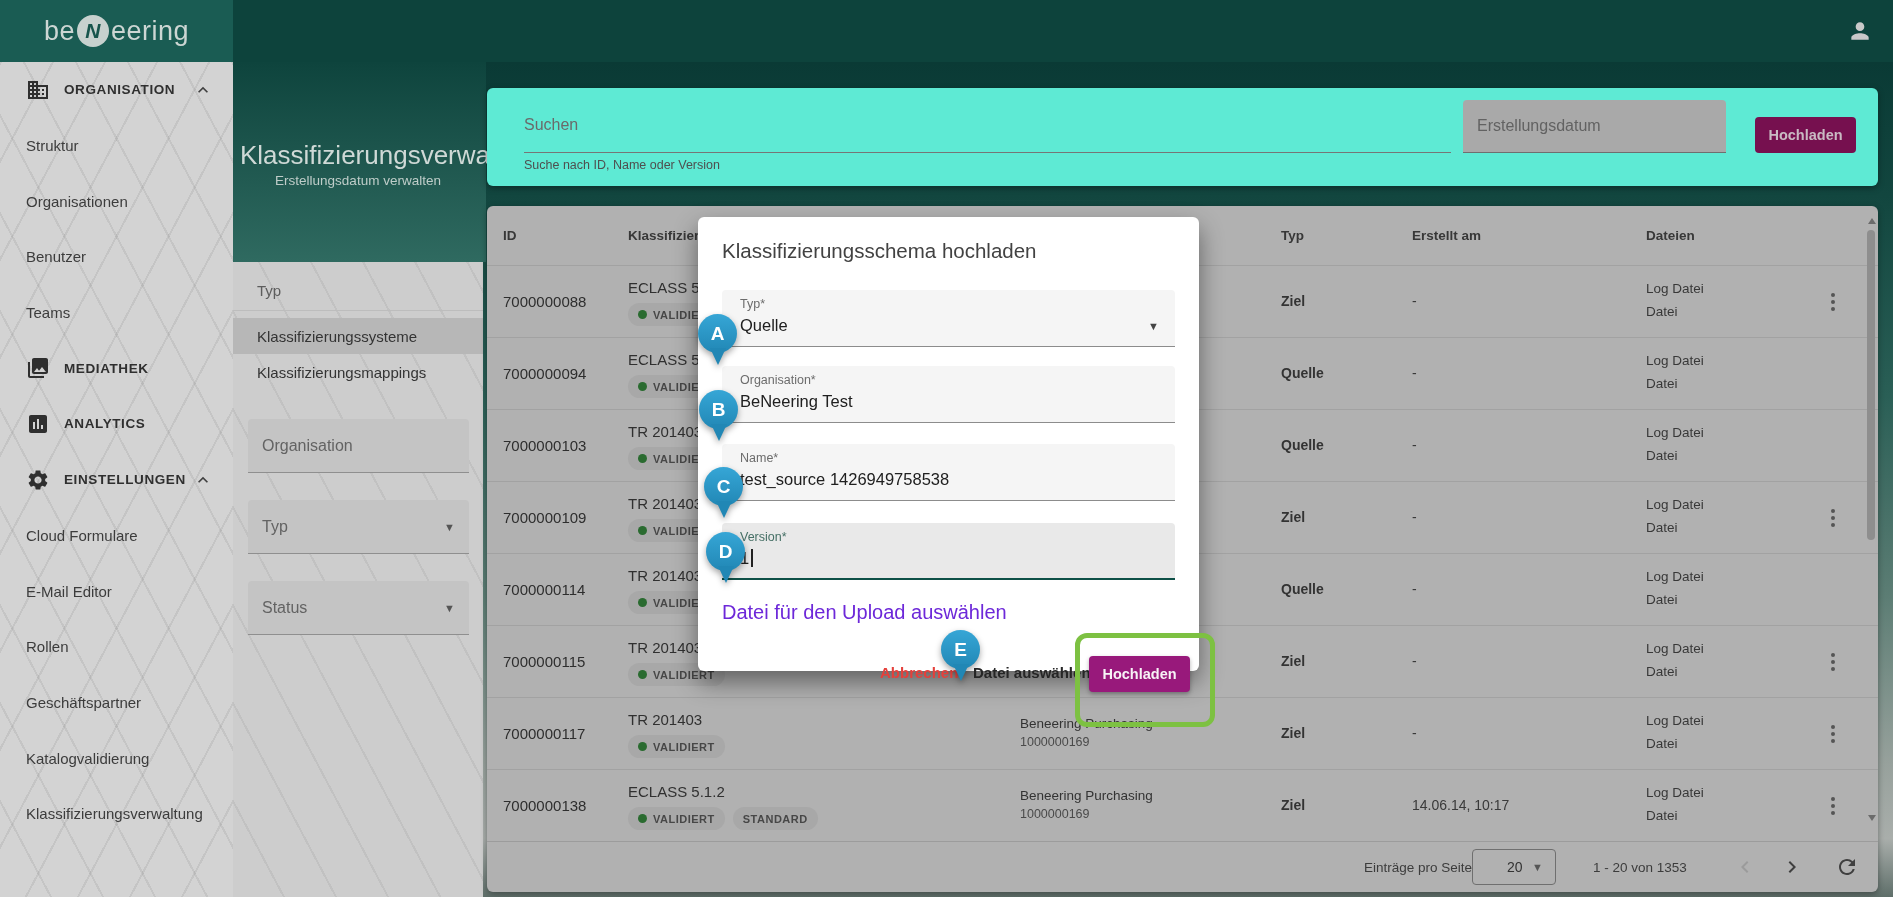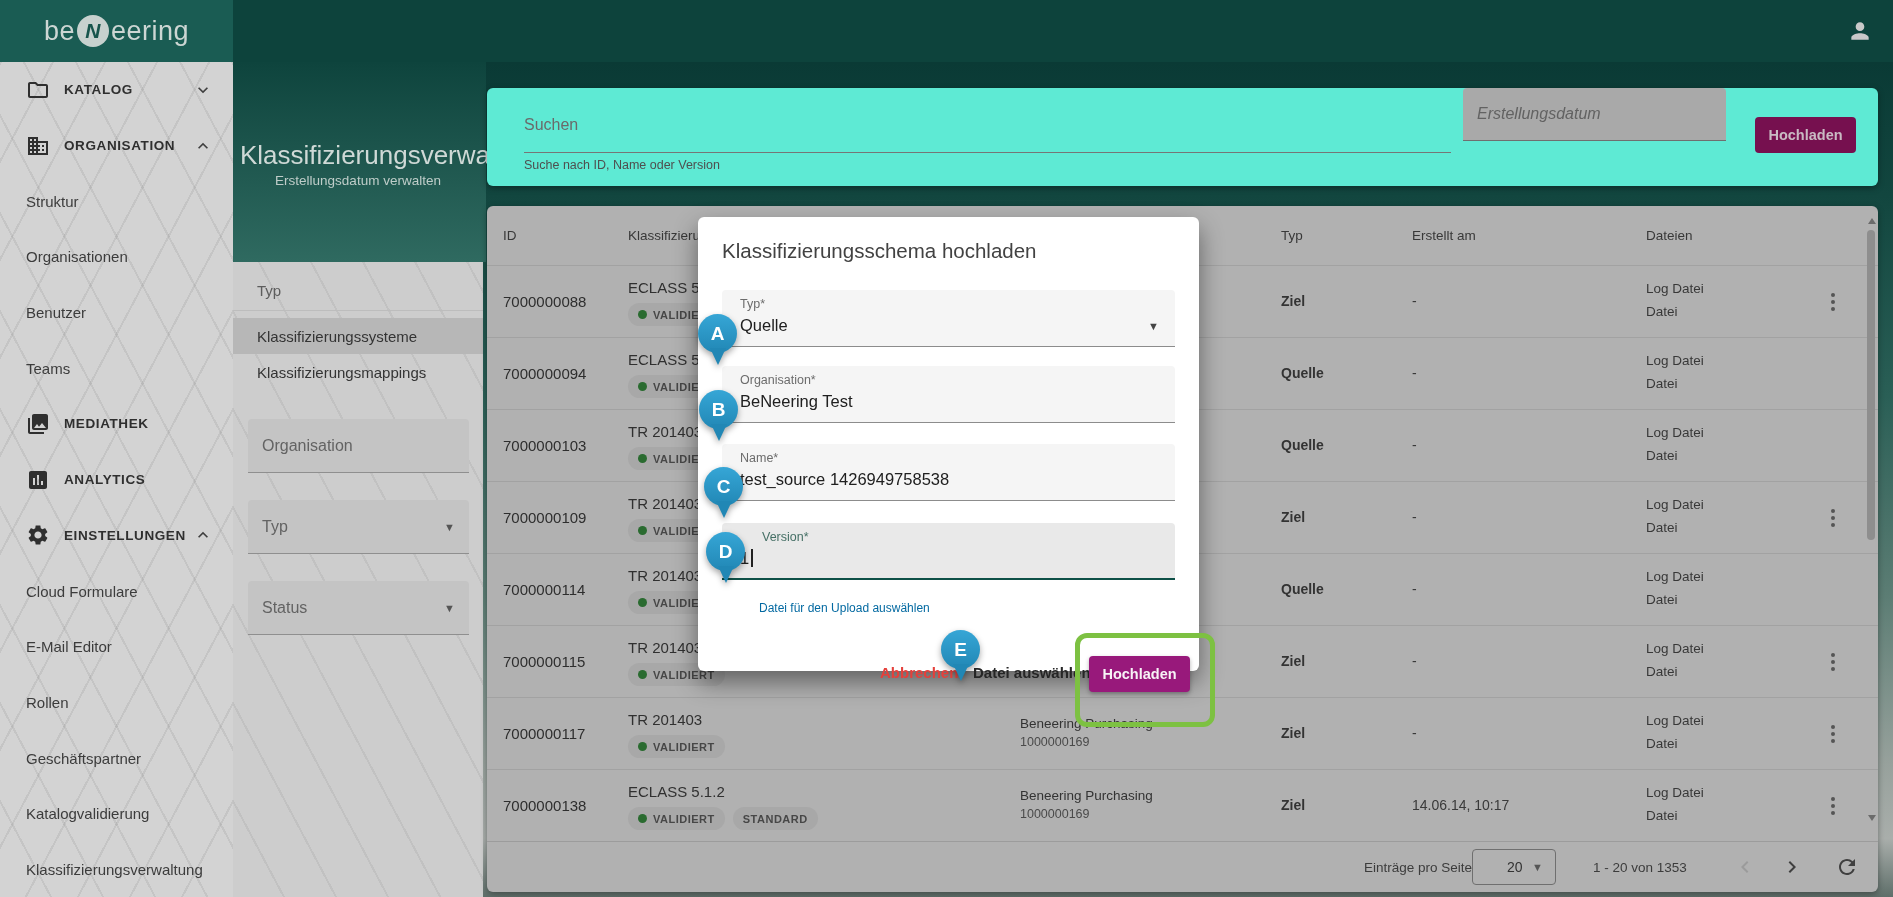--- a/index.html
+++ b/index.html
@@ -54,30 +54,30 @@
           padding-left:14px;font-size:16px;color:#636363;cursor:text;}
   .fp-caret{position:absolute;right:14px;color:#555;font-size:11px;}
 
   
   .card{position:absolute;background:#5eead4;border-radius:6px;z-index:5;
         box-shadow:0 2px 6px rgba(0,0,0,.35);}
   .search-card{left:487px;top:88px;width:1391px;height:98px;}
   .search-ph{position:absolute;left:37px;top:28px;font-size:16px;color:#6a6a6a;}
   .search-line{position:absolute;left:37px;top:64px;width:927px;height:1px;background:#767676;}
   .search-hint{position:absolute;left:37px;top:70px;font-size:12.5px;color:#4f4f4f;}
-  .date-box{position:absolute;left:976px;top:0;width:263px;height:53px;background:#a9a9a9;
+  .date-box{position:absolute;left:976px;top:12px;width:263px;height:53px;background:#a9a9a9;
             border-radius:4px 4px 0 0;border-bottom:1px solid #6f6f6f;display:flex;align-items:center;
-            padding-left:14px;font-size:16px;color:#626262;cursor:text;font-style:italic;}
+            padding-left:14px;font-size:16px;color:#626262;cursor:text;}
   .upload-top{position:absolute;left:1268px;top:29px;width:101px;height:36px;background:#76104f;
               border:none;border-radius:4px;color:#c9bac3;font-size:14.5px;font-weight:bold;
               font-family:inherit;cursor:pointer;}
 
   .table-card{left:487px;top:206px;width:1391px;height:686px;background:#b1b1b1;}
   .th{position:absolute;top:0;height:59px;display:flex;align-items:center;
-      font-size:13.5px;font-weight:normal;color:#383838;}
+      font-size:13.5px;font-weight:bold;color:#383838;}
   .rows{position:absolute;left:0;top:59px;width:1391px;}
   .trow{position:relative;height:72px;border-top:1px solid #a2a2a2;}
   .cell{position:absolute;font-size:15px;color:#2e2e2e;}
   .c-id{left:16px;top:27px;}
   .c-name{left:141px;top:13px;font-size:15px;color:#303030;}
   .c-chips{position:absolute;left:141px;top:37px;display:flex;gap:8px;}
   .chip{display:inline-flex;align-items:center;height:23px;border-radius:12px;background:#a8a8a8;
         padding:0 10px;font-size:11px;font-weight:bold;letter-spacing:.5px;color:#474747;}
   .chip .dot{width:9px;height:9px;border-radius:50%;background:#2a6b30;margin-right:6px;}
   .c-org1{left:533px;top:18px;font-size:13.5px;color:#333;}
@@ -110,24 +110,24 @@
 
   
   .modal{position:absolute;left:698px;top:217px;width:501px;height:454px;background:#ffffff;
          border-radius:6px;z-index:20;box-shadow:0 11px 25px rgba(0,0,0,.45);}
   .m-title{position:absolute;left:24px;top:22px;font-size:20.5px;font-weight:500;color:#424242;}
   .m-field{position:absolute;left:24px;width:453px;height:57px;background:#f5f5f5;
            border-radius:4px 4px 0 0;border-bottom:1px solid #8c8c8c;cursor:text;}
   .m-field .lbl{position:absolute;left:18px;top:7px;font-size:12.5px;color:#6c6c6c;}
   .m-field .val{position:absolute;left:18px;top:26px;font-size:16.5px;color:#202020;}
   .m-field.focused{background:#e9e9e9;border-bottom:2px solid #0e5047;}
-  .m-field.focused .lbl{color:#467066;margin-left:22px;}
+  .m-field.focused .lbl{color:#467066;}
   .m-caret{position:absolute;right:16px;top:30px;color:#444;font-size:11px;}
   .cursor-bar{display:inline-block;width:1.5px;height:18px;background:#222;vertical-align:text-bottom;margin-left:2px;}
-  .m-hint{position:absolute;left:24px;top:384px;font-size:12px;color:#0369a1;margin-left:37px;}
+  .m-hint{position:absolute;left:24px;top:384px;font-size:20px;color:#6d28d9;}
   .m-cancel{position:absolute;left:176px;top:446px;background:none;border:none;font-family:inherit;
             font-size:15px;font-weight:bold;color:#e5403b;cursor:pointer;}
   .m-choose{position:absolute;left:269px;top:446px;background:none;border:none;font-family:inherit;
             font-size:15px;font-weight:bold;color:#262626;cursor:pointer;}
   .m-upload{position:absolute;left:391px;top:439px;width:101px;height:36px;background:#98197b;
             border:none;border-radius:4px;color:#f7f2f6;font-size:14.5px;font-weight:bold;
             font-family:inherit;cursor:pointer;box-shadow:0 2px 4px rgba(0,0,0,.3);}
 
   
   .green-box{position:absolute;left:1075px;top:633px;width:140px;height:94px;z-index:25;
@@ -158,33 +158,20 @@
       <svg viewBox="0 0 24 24" width="26" height="26" fill="currentColor">
           <path d="M12 12c2.21 0 4-1.79 4-4s-1.79-4-4-4-4 1.79-4 4 1.79 4 4 4zm0 2c-2.67 0-8 1.34-8 4v2h16v-2c0-2.66-5.33-4-8-4z"></path>
         </svg>
     </div>
   </div>
 
   <div class="sidebar">
     <div class="side-item">
       <span class="ic">
           <svg viewBox="0 0 24 24" width="24" height="24" fill="currentColor">
-            <path d="M20 6h-8l-2-2H4c-1.1 0-1.99.9-1.99 2L2 18c0 1.1.9 2 2 2h16c1.1 0 2-.9 2-2V8c0-1.1-.9-2-2-2zm0 12H4V6h5.17l2 2H20v10z"></path>
-          </svg>
-        </span>
-      <span class="side-cap">KATALOG</span>
-      <span class="side-chev">
-          <svg viewBox="0 0 24 24" width="20" height="20" fill="currentColor">
-            <path d="M7.41 8.59 12 13.17l4.59-4.58L18 10l-6 6-6-6z"></path>
-          </svg>
-        </span>
-    </div>
-    <div class="side-item">
-      <span class="ic">
-          <svg viewBox="0 0 24 24" width="24" height="24" fill="currentColor">
             <path d="M12 7V3H2v18h20V7H12zM6 19H4v-2h2v2zm0-4H4v-2h2v2zm0-4H4V9h2v2zm0-4H4V5h2v2zm4 12H8v-2h2v2zm0-4H8v-2h2v2zm0-4H8V9h2v2zm0-4H8V5h2v2zm10 12h-8v-2h2v-2h-2v-2h2v-2h-2V9h8v10zm-2-8h-2v2h2v-2zm0 4h-2v2h2v-2z"></path>
           </svg>
         </span>
       <span class="side-cap">ORGANISATION</span>
       <span class="side-chev">
           <svg viewBox="0 0 24 24" width="20" height="20" fill="currentColor">
             <path d="m12 8-6 6 1.41 1.41L12 10.83l4.59 4.58L18 14z"></path>
           </svg>
         </span>
     </div>

